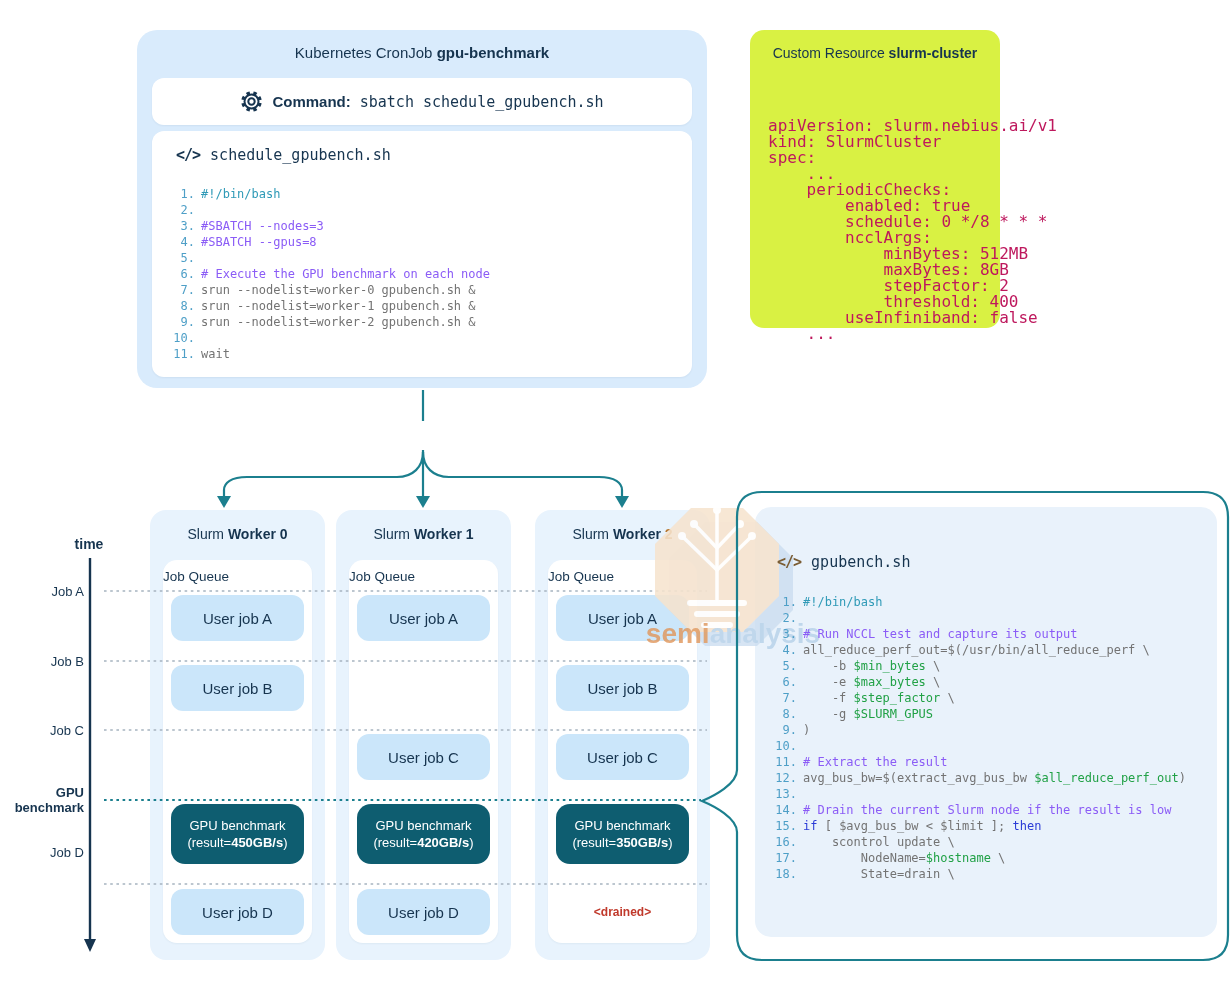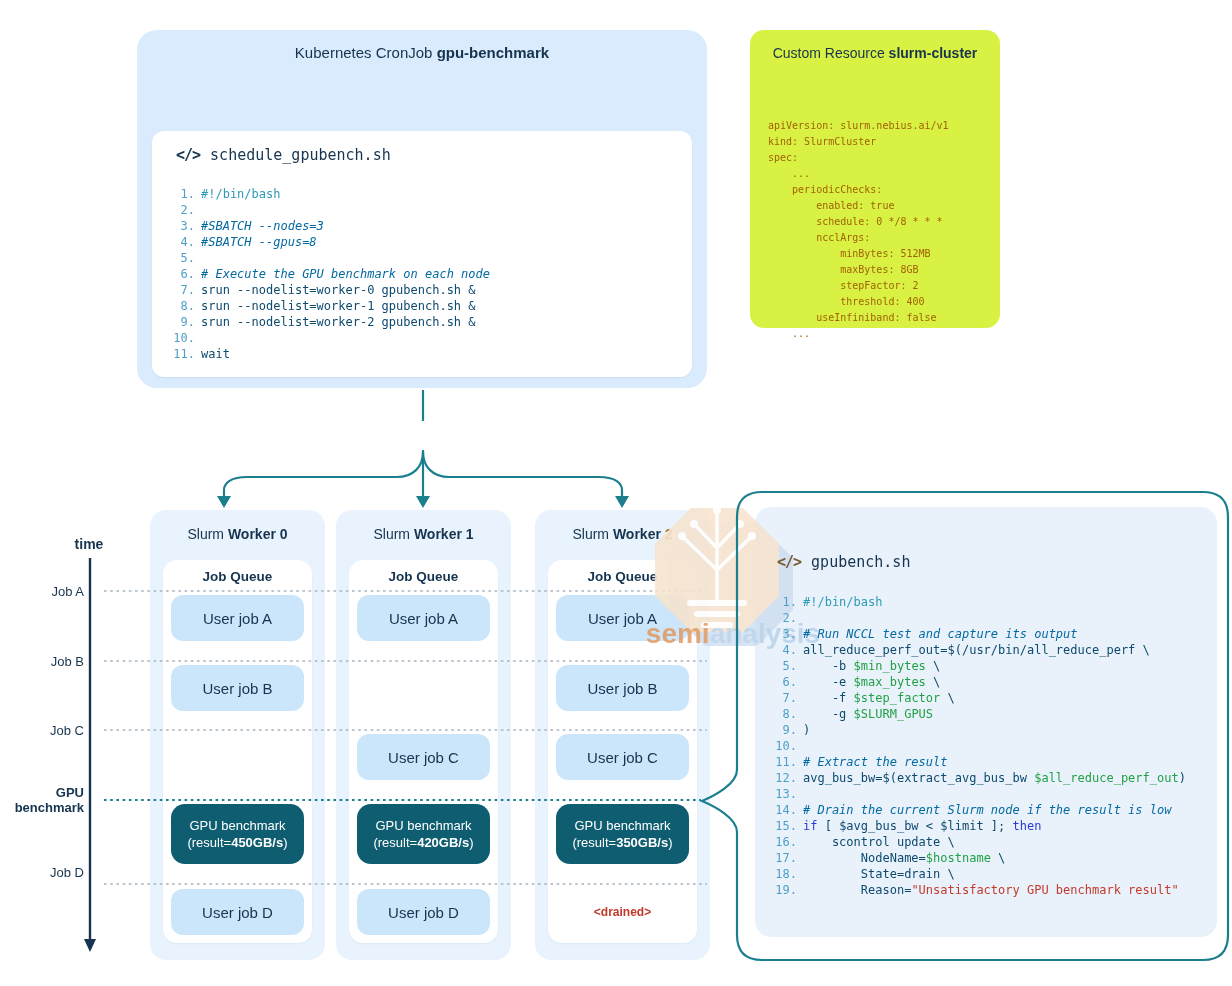--- a/index.html
+++ b/index.html
@@ -24,48 +24,48 @@
   .script-name{font-family:"DejaVu Sans Mono",monospace;font-size:15px;}
 
   
   .codeblock{position:absolute;font-family:"DejaVu Sans Mono",monospace;font-size:12px;line-height:16px;}
   .code-line{display:flex;height:16px;white-space:pre;}
   .ln{display:inline-block;text-align:right;color:#4e9fc7;margin-right:6px;}
   .codeblock.small-ln .ln{width:26px;}
   .codeblock.big-ln .ln{width:30px;}
   .lc{white-space:pre;}
   .c-sh{color:#2f9ab7;}
-  .c-cm{color:#0369a1;font-style:italic;}
-  .c-tx{color:#0c4a6e;margin-top:40px;}
+  .c-cm{color:#8b5cf6;}
+  .c-tx{color:#737373;margin-top:40px;}
   .c-vr{color:#21a146;}
   .c-kw{color:#2b3cd6;}
   .c-st{color:#c33a2a;}
 
   
   .crd{left:750px;top:30px;width:250px;height:298px;background:#d9f143;border-radius:14px;}
   .crd-title{left:0;top:46px;width:250px;font-size:14px;}
   .yamlblock{position:absolute;left:18px;top:88px;font-family:"DejaVu Sans Mono",monospace;
-             font-size:10px;line-height:16px;color:#a16207;}
+             font-size:16px;line-height:16px;color:#be185d;}
   .yaml-line{white-space:pre;height:16px;}
 
   
   .sched-label{left:273px;top:428px;width:300px;font-size:15px;font-weight:bold;text-align:center;}
 
   
   .time-label{left:59px;top:536px;width:60px;font-size:14px;font-weight:bold;text-align:center;}
   .axis-label{left:0;width:84px;text-align:right;font-size:13px;transform:translateY(-50%);}
   .axis-label.em{font-weight:bold;line-height:15px;}
 
   
   .worker{position:absolute;top:510px;width:175px;height:450px;background:#e8f3fd;border-radius:16px;}
   .worker-title{position:absolute;left:0;top:16px;width:100%;text-align:center;font-size:14px;}
   .worker-num-orange{color:#b87a35;font-weight:bold;}
   .queue{position:absolute;left:13px;top:50px;width:149px;height:383px;background:#fff;border-radius:14px;
          box-shadow:0 1px 2px rgba(22,52,79,.05);}
-  .queue-title{position:absolute;left:0;top:9px;width:100%;text-align:center;font-size:13.5px;font-weight:bold;}
+  .queue-title{position:absolute;left:0;top:9px;width:100%;text-align:left;font-size:13.5px;}
   .jobbox{position:absolute;left:8px;width:133px;background:#cbe6fa;border-radius:12px;
           display:flex;align-items:center;justify-content:center;font-size:15px;}
   .benchbox{position:absolute;left:8px;width:133px;background:#0e5d70;border-radius:14px;color:#fff;
           display:flex;flex-direction:column;align-items:center;justify-content:center;font-size:13px;line-height:17px;}
   .drained{position:absolute;left:8px;width:133px;display:flex;align-items:center;justify-content:center;
           color:#c0392b;font-weight:bold;font-size:12px;}
 
   
   .gbpanel{left:755px;top:507px;width:462px;height:430px;background:#e9f2fb;border-radius:16px;}
   .gbcontent{left:755px;top:507px;width:462px;height:430px;z-index:4;}
@@ -75,20 +75,31 @@
   .z1{z-index:1;} .z2{z-index:2;} .z3{z-index:3;}
 </style>
 </head>
 <body>
 
 <div id="canvas">
 
   <div class="abs cronjob z1">
     <div class="abs cronjob-title center" style="top:14px;">
       <span>Kubernetes CronJob </span><span class="bold">gpu-benchmark</span>
+    </div>
+    <div class="abs cmdbar">
+      <span style="display:inline-flex;">
+        <svg width="23" height="23" viewBox="0 0 23 23">
+          <circle cx="11.5" cy="11.5" r="8.2" fill="none" stroke="#16344f" stroke-width="4.2" stroke-dasharray="3.2,3.25" transform="rotate(10 11.5 11.5)"></circle>
+          <circle cx="11.5" cy="11.5" r="7" fill="#fff" stroke="#16344f" stroke-width="2"></circle>
+          <circle cx="11.5" cy="11.5" r="3.2" fill="none" stroke="#16344f" stroke-width="2"></circle>
+        </svg>
+      </span>
+      <span class="cmd-label">Command:</span>
+      <span class="cmd-value mono">sbatch schedule_gpubench.sh</span>
     </div>
     <div class="abs scriptpanel">
       <div class="script-head">
         <span class="code-icon">&lt;/&gt;</span>
         <span class="script-name">schedule_gpubench.sh</span>
       </div>
       <div class="codeblock small-ln" id="cronjob-code" style="left:17px;top:55px;">
           <div class="code-line"><span class="ln">1.</span><span class="lc"><span class="c-sh">#!/bin/bash</span></span></div>
           <div class="code-line"><span class="ln">2.</span><span class="lc"></span></div>
           <div class="code-line"><span class="ln">3.</span><span class="lc"><span class="c-cm">#SBATCH --nodes=3</span></span></div>
@@ -126,21 +137,21 @@
       </div>
   </div>
 
 
   <div class="abs time-label z1">time</div>
   <div id="axis-labels" class="abs z1" style="left:0;top:0;">
       <div class="abs axis-label" style="top: 591px;">Job A</div>
       <div class="abs axis-label" style="top: 661px;">Job B</div>
       <div class="abs axis-label" style="top: 730px;">Job C</div>
       <div class="abs axis-label em" style="top: 800px;">GPU benchmark</div>
-      <div class="abs axis-label" style="top: 872px;">Job D</div>
+      <div class="abs axis-label" style="top: 852px;">Job D</div>
     </div>
 
   <div id="workers" class="abs z1" style="left:0;top:0;">
       <div class="worker" style="left: 150px;">
         <div class="worker-title"><span>Slurm </span><span class="bold">Worker 0</span></div>
         <div class="queue">
           <div class="queue-title">Job Queue</div>
           <div class="jobbox" style="top: 35px; height: 46px;">User job A</div>
           <div class="jobbox" style="top: 105px; height: 46px;">User job B</div>
           <div class="benchbox" style="top: 244px; height: 60px;">
@@ -248,17 +259,16 @@
         <div class="code-line"><span class="ln">9.</span><span class="lc"><span class="c-tx">)</span></span></div>
         <div class="code-line"><span class="ln">10.</span><span class="lc"></span></div>
         <div class="code-line"><span class="ln">11.</span><span class="lc"><span class="c-cm"># Extract the result</span></span></div>
         <div class="code-line"><span class="ln">12.</span><span class="lc"><span class="c-tx">avg_bus_bw=$(extract_avg_bus_bw </span><span class="c-vr">$all_reduce_perf_out</span><span class="c-tx">)</span></span></div>
         <div class="code-line"><span class="ln">13.</span><span class="lc"></span></div>
         <div class="code-line"><span class="ln">14.</span><span class="lc"><span class="c-cm"># Drain the current Slurm node if the result is low</span></span></div>
         <div class="code-line"><span class="ln">15.</span><span class="lc"><span class="c-kw">if</span><span class="c-tx"> [ $avg_bus_bw &lt; $limit ]; </span><span class="c-kw">then</span></span></div>
         <div class="code-line"><span class="ln">16.</span><span class="lc"><span class="c-tx">    scontrol update \</span></span></div>
         <div class="code-line"><span class="ln">17.</span><span class="lc"><span class="c-tx">        NodeName=</span><span class="c-vr">$hostname</span><span class="c-tx"> \</span></span></div>
         <div class="code-line"><span class="ln">18.</span><span class="lc"><span class="c-tx">        State=drain \</span></span></div>
-        <div class="code-line"><span class="ln">19.</span><span class="lc"><span class="c-tx">        Reason=</span><span class="c-st">"Unsatisfactory GPU benchmark result"</span></span></div>
       </div>
   </div>
 
 </div>
 
 </body></html>

